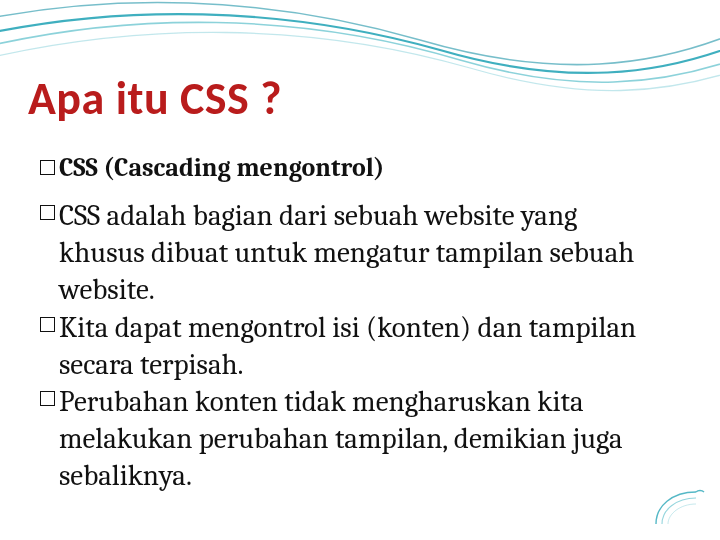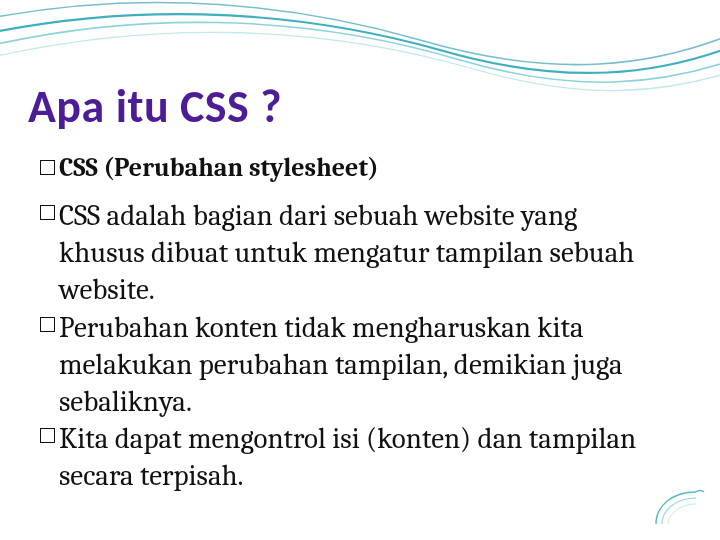--- a/index.html
+++ b/index.html
@@ -15,26 +15,26 @@
   .swoosh {
     position: absolute;
     top: 0;
     left: 0;
     width: 720px;
     height: 120px;
     pointer-events: none;
   }
   .title {
     position: absolute;
-    top: 78px;
+    top: 70px;
     left: 28px;
     font-size: 46px;
     font-weight: 700;
     letter-spacing: 0.5px;
-    color: #4c1d95;
+    color: #b91c1c;
   }
   .content {
     position: absolute;
     top: 152px;
     left: 40px;
     right: 60px;
   }
   .line {
     display: flex;
     align-items: flex-start;
@@ -77,34 +77,34 @@
   <path d="M -20 48 C 130 12, 300 12, 460 60 C 570 92, 660 90, 760 50" stroke="#5bbfcb" stroke-width="1.6" fill="none" opacity="0.7"></path>
   <path d="M -20 60 C 140 22, 310 22, 470 68 C 580 100, 665 98, 760 62" stroke="#8fd4dc" stroke-width="1.3" fill="none" opacity="0.55"></path>
   <path d="M -20 20 C 110 -6, 260 -6, 420 40 C 550 78, 655 72, 760 22" stroke="#1d93a6" stroke-width="1.6" fill="none" opacity="0.6"></path>
 </svg>
 
 <div class="title">Apa itu CSS ?</div>
 
 <div class="content">
   <div class="line group">
     <div class="bullet"></div>
-    <div class="subheading">CSS (Perubahan stylesheet)</div>
+    <div class="subheading">CSS (Cascading mengontrol)</div>
   </div>
   <div class="spacer-top"></div>
   <div class="line group">
     <div class="bullet"></div>
     <div class="body-text">CSS adalah bagian dari sebuah website yang khusus dibuat untuk mengatur tampilan sebuah website.</div>
   </div>
   <div class="line group">
     <div class="bullet"></div>
-    <div class="body-text">Perubahan konten tidak mengharuskan kita melakukan perubahan tampilan, demikian juga sebaliknya.</div>
+    <div class="body-text">Kita dapat mengontrol isi (konten) dan tampilan secara terpisah.</div>
   </div>
   <div class="line group">
     <div class="bullet"></div>
-    <div class="body-text">Kita dapat mengontrol isi (konten) dan tampilan secara terpisah.</div>
+    <div class="body-text">Perubahan konten tidak mengharuskan kita melakukan perubahan tampilan, demikian juga sebaliknya.</div>
   </div>
 </div>
 
 <svg class="corner-deco" viewBox="0 0 58 50">
   <path d="M 6 44 C 6 26, 22 12, 46 12" stroke="#2aa6b8" stroke-width="1.4" fill="none" opacity="0.8"></path>
   <path d="M 12 44 C 12 30, 26 18, 46 18" stroke="#5bbfcb" stroke-width="1.1" fill="none" opacity="0.65"></path>
   <path d="M 18 44 C 18 34, 30 24, 46 24" stroke="#8fd4dc" stroke-width="1" fill="none" opacity="0.5"></path>
   <path d="M 46 12 C 48 10, 52 10, 54 12" stroke="#2aa6b8" stroke-width="1.4" fill="none" opacity="0.8"></path>
 </svg>
 

